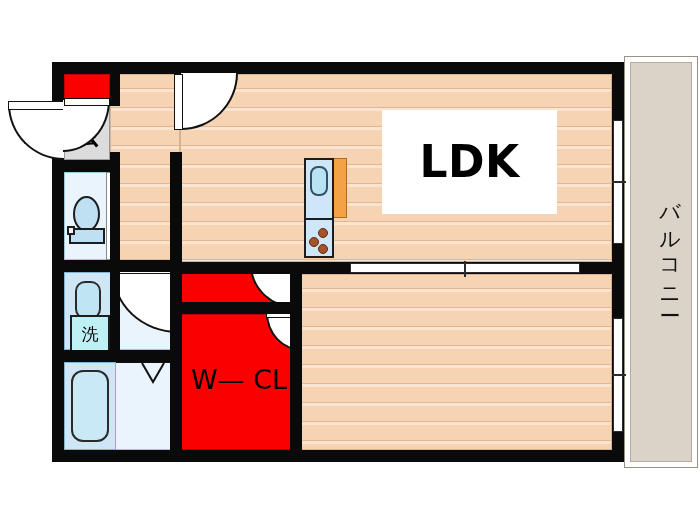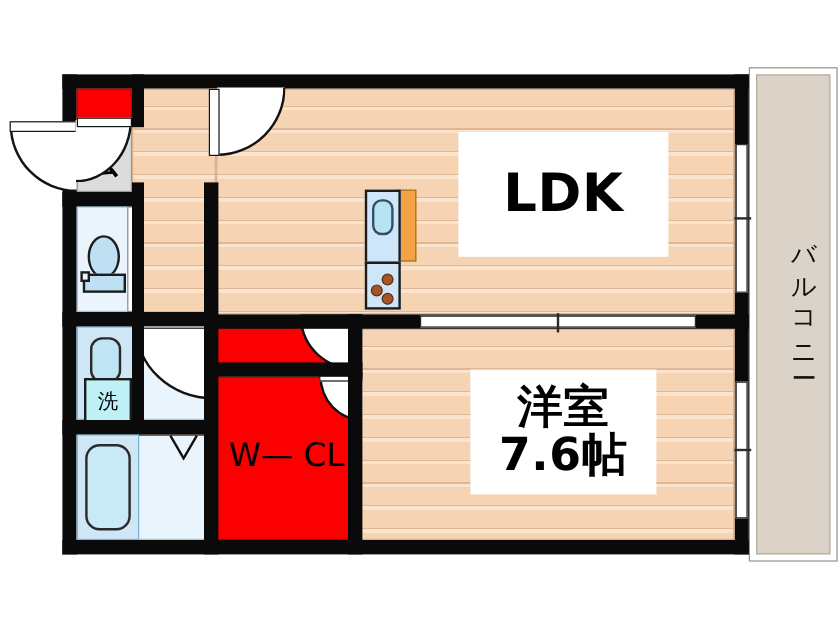--- a/index.html
+++ b/index.html
@@ -203,18 +203,14 @@
     <span class="mull" style="left:-2px;top:60px;width:14px;height:2px;"></span>
   </div>
   <div class="abs slidewin" style="left:613px;top:318px;width:10px;height:114px;">
     <span class="mull" style="left:-2px;top:55px;width:14px;height:2px;"></span>
   </div>
 
   <div class="abs label lbl-ldk" style="left:382px;top:110px;width:175px;height:104px;">
     <span class="l1">LDK</span>
   </div>
 
-  <div class="abs label lbl-room" style="left:392px;top:308px;width:155px;height:104px;">
-    <span class="l1">洋室</span>
-    <span class="l2">7.6帖</span>
-  </div>
 
 </div>
 
 </body></html>

